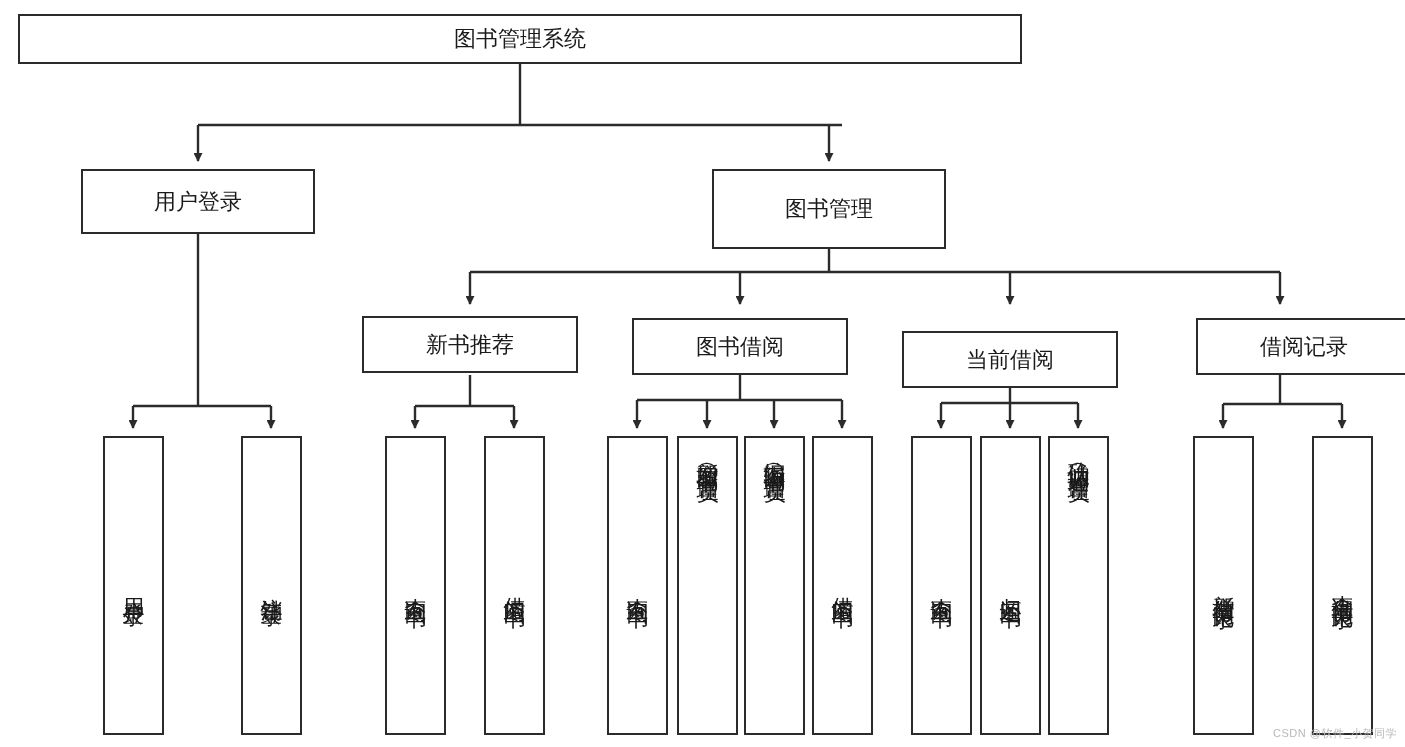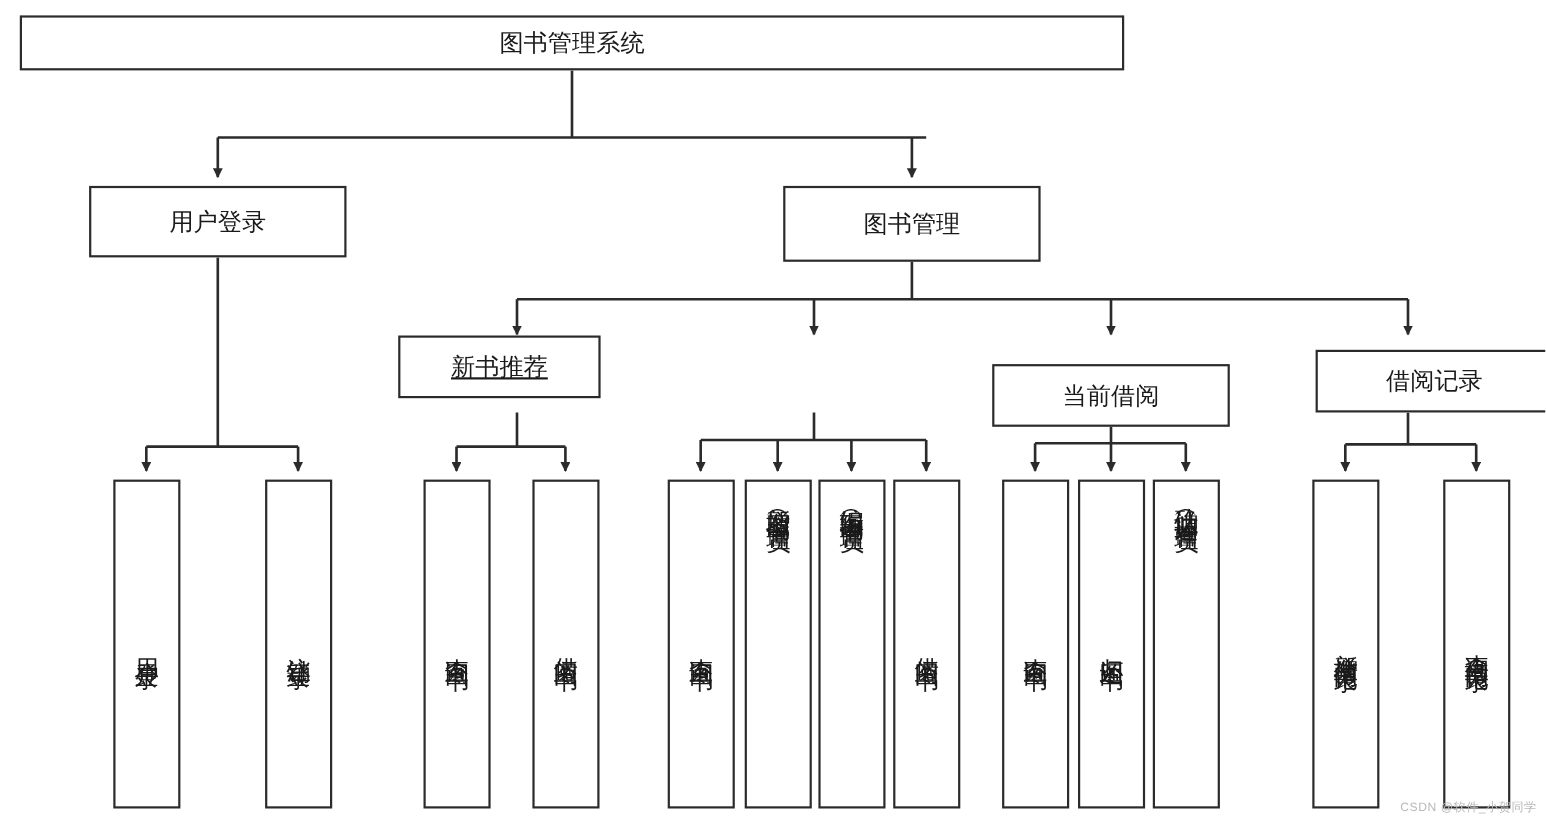--- a/index.html
+++ b/index.html
@@ -123,26 +123,29 @@
     </g>
   </svg>
 
   <div class="node horiz" style="left:18px; top:14px; width:1004px; height:50px;font-family:Liberation Serif, serif;">
     <span class="lbl">图书管理系统</span>
   </div>
 
   <div class="node horiz" style="left:81px; top:169px; width:234px; height:65px;">
     <span class="lbl">用户登录</span>
   </div>
-  <div class="node horiz" style="left:712px; top:169px; width:234px; height:69px;">
+  <div class="node horiz" style="left:712px; top:169px; width:234px; height:80px;">
     <span class="lbl">图书管理</span>
   </div>
 
-  <div class="node horiz" style="left:362px; top:305px; width:184px; height:57px;text-decoration:underline;">
+  <div class="node horiz" style="left:362px; top:316px; width:216px; height:57px;">
     <span class="lbl">新书推荐</span>
+  </div>
+  <div class="node horiz" style="left:632px; top:318px; width:216px; height:57px;">
+    <span class="lbl">图书借阅</span>
   </div>
   <div class="node horiz" style="left:902px; top:318px; width:216px; height:57px;margin-top:13px;">
     <span class="lbl">当前借阅</span>
   </div>
   <div class="node horiz" style="left:1196px; top:318px; width:216px; height:57px;">
     <span class="lbl">借阅记录</span>
   </div>
 
   <div class="node vert centered" style="left:103px; top:436px; width:61px; height:299px;">
     <span class="lbl">用户登录</span>

